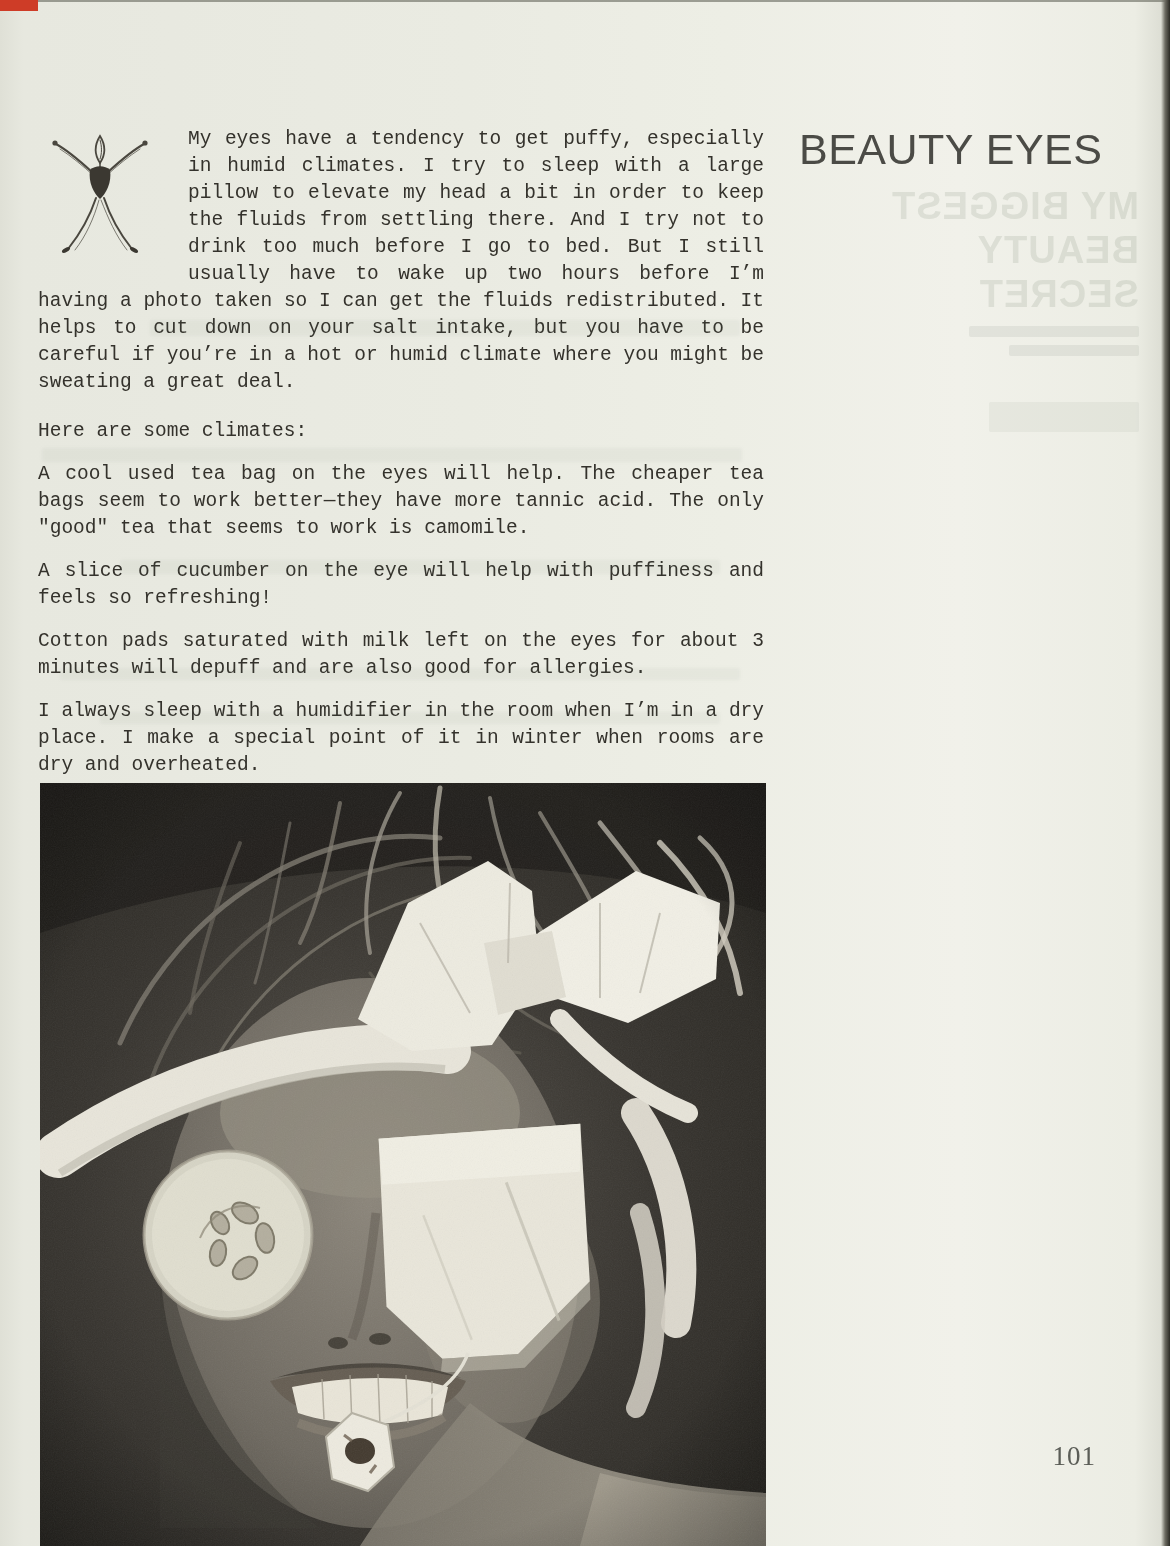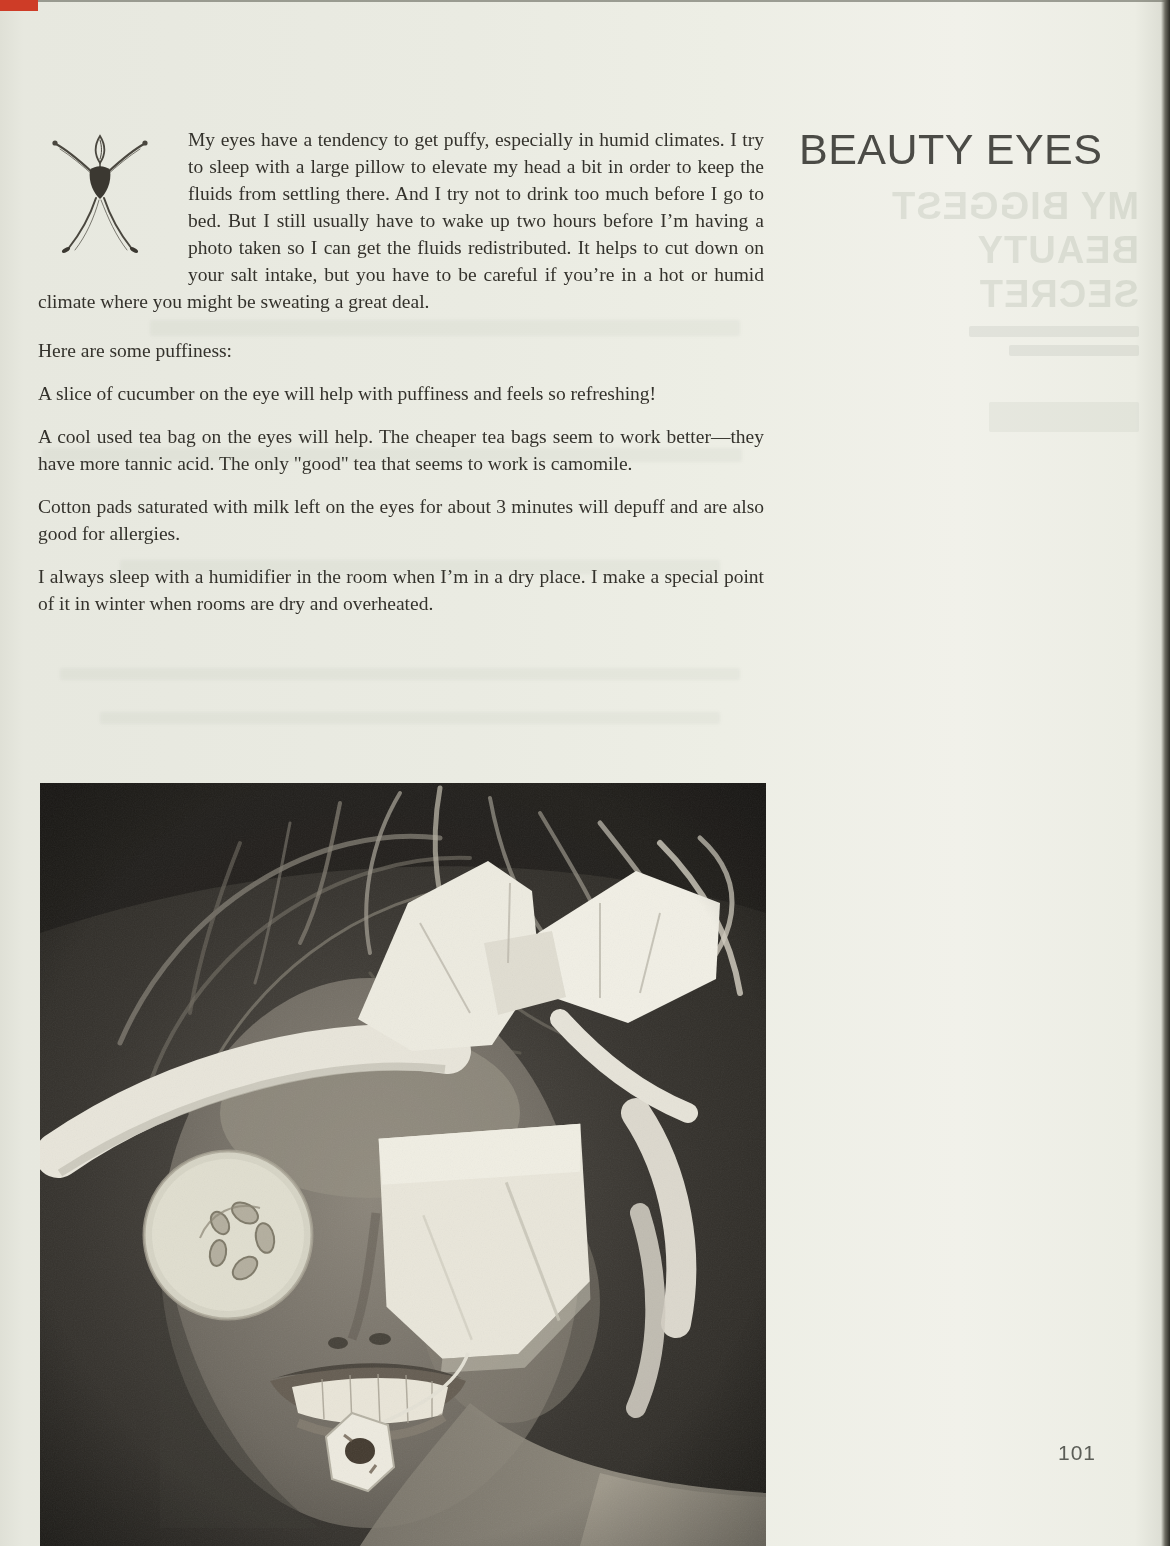--- a/index.html
+++ b/index.html
@@ -12,21 +12,21 @@
   }
   .top-hairline{position:absolute;top:0;left:0;right:0;height:2px;background:rgba(88,90,78,.55);}
   .corner-mark{position:absolute;top:0;left:0;width:38px;height:11px;}
   .right-edge{position:absolute;top:0;right:0;bottom:0;width:9px;
     background:linear-gradient(90deg,rgba(60,60,52,0) 0%, #6e6d63 45%, #2a2923 100%);}
   
   .bodycol{
     position:absolute;left:38px;top:126px;width:732px;
     color:#34322c;font-size:19.5px;line-height:27px;
   }
-  .bodycol p{margin:0 6px 16px 0;text-align:justify;text-justify:inter-word;}
+  .bodycol p{margin:0 6px 16px 0;text-align:justify;text-justify:inter-word;font-family:Liberation Mono, monospace;}
   .bodycol p.solutions-intro{margin-top:22px;text-align:left;}
   .figure-illustration{
     float:left;width:120px;height:132px;margin:2px 28px 6px 2px;
   }
   
   .headcol{position:absolute;left:799px;top:126px;width:340px;}
   .page-heading{
     margin:0;font-family:"Liberation Sans", sans-serif;
     font-size:43px;line-height:46px;font-weight:normal;
     letter-spacing:.5px;color:#4b4b46;
@@ -40,21 +40,21 @@
   .ghost-bar{background:rgba(100,110,94,.10);height:11px;margin-top:10px;border-radius:2px;}
   .ghost-bar.b1{width:170px;}
   .ghost-bar.b2{width:130px;margin-top:8px;}
   .ghost-bar.b3{width:150px;height:30px;margin-top:46px;background:rgba(100,110,94,.07);}
   
   .bleed{position:absolute;background:rgba(110,112,96,.06);filter:blur(1.5px);border-radius:2px;}
   
   .photo{position:absolute;left:40px;top:783px;width:726px;height:763px;overflow:hidden;}
   .page-number{
     position:absolute;right:74px;top:1441px;
-    font-family:Liberation Sans, sans-serif;font-size:21px;color:#5b5d57;
+    font-family:Liberation Serif, serif;font-size:27px;color:#5b5d57;
     letter-spacing:1px;
   }
 </style>
 </head>
 <body>
 
 <div class="page">
 
   <div class="top-hairline"></div>
   <div class="corner-mark" id="corner-mark" style="background: rgb(206, 60, 39);"></div>
@@ -77,23 +77,23 @@
           <path d="M51,70 C45,88 35,106 23,121"></path>
           <path d="M59,70 C65,88 75,106 87,121"></path>
           <path d="M54,72 C49,90 41,108 30,122" stroke-width="1" opacity=".7"></path>
           <path d="M56,72 C63,90 71,108 82,122" stroke-width="1" opacity=".7"></path>
           <ellipse cx="21" cy="122" rx="4.5" ry="2" fill="#3b3831" stroke="none" transform="rotate(-30 21 122)"></ellipse>
           <ellipse cx="89" cy="122" rx="4.5" ry="2" fill="#3b3831" stroke="none" transform="rotate(30 89 122)"></ellipse>
         </g>
       </svg>
     </div>
     <p>My eyes have a tendency to get puffy, especially in humid climates. I try to sleep with a large pillow to elevate my head a bit in order to keep the fluids from settling there. And I try not to drink too much before I go to bed. But I still usually have to wake up two hours before I’m having a photo taken so I can get the fluids redistributed. It helps to cut down on your salt intake, but you have to be careful if you’re in a hot or humid climate where you might be sweating a great deal.</p>
-    <p class="solutions-intro">Here are some puffiness:</p>
+    <p class="solutions-intro">Here are some climates:</p>
+    <p>A cool used tea bag on the eyes will help. The cheaper tea bags seem to work better—they have more tannic acid. The only "good" tea that seems to work is camomile.</p>
     <p>A slice of cucumber on the eye will help with puffiness and feels so refreshing!</p>
-    <p>A cool used tea bag on the eyes will help. The cheaper tea bags seem to work better—they have more tannic acid. The only "good" tea that seems to work is camomile.</p>
     <p>Cotton pads saturated with milk left on the eyes for about 3 minutes will depuff and are also good for allergies.</p>
     <p>I always sleep with a humidifier in the room when I’m in a dry place. I make a special point of it in winter when rooms are dry and overheated.</p>
   </div>
 
   <div class="bleed" style="left:150px;top:320px;width:590px;height:16px;"></div>
   <div class="bleed" style="left:42px;top:448px;width:700px;height:14px;"></div>
   <div class="bleed" style="left:120px;top:560px;width:600px;height:14px;"></div>
   <div class="bleed" style="left:60px;top:668px;width:680px;height:12px;"></div>
   <div class="bleed" style="left:100px;top:712px;width:620px;height:12px;"></div>
 

